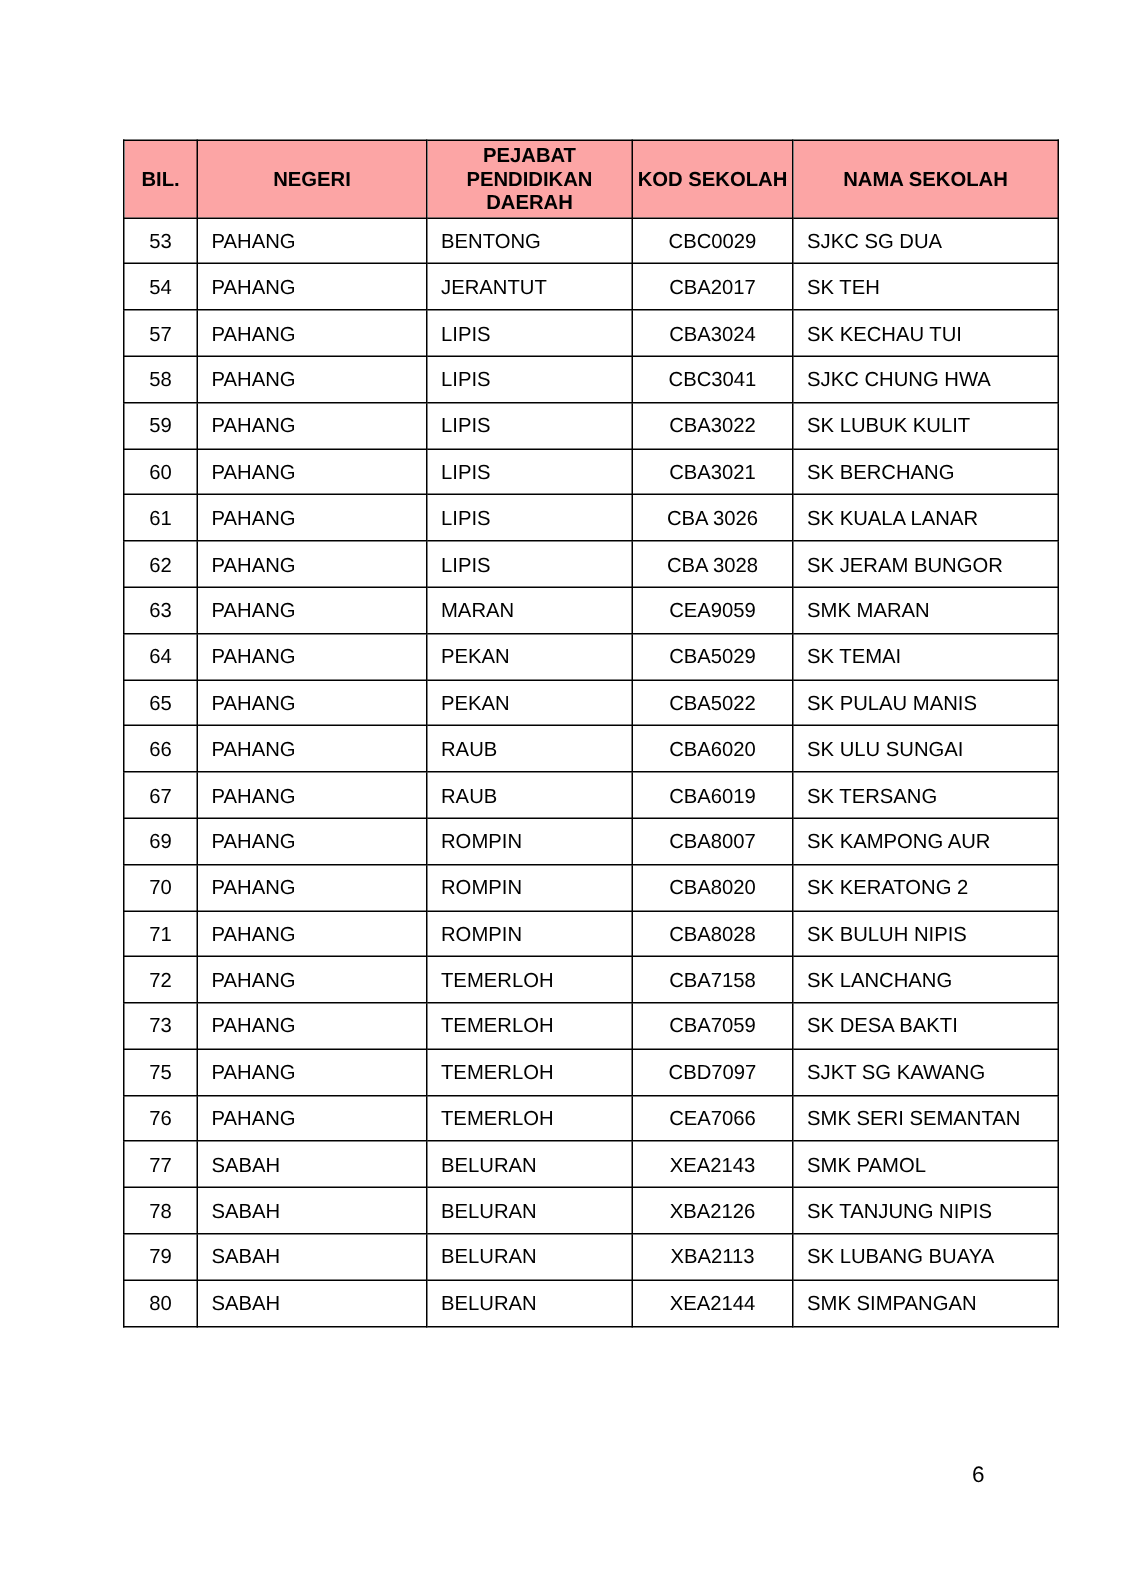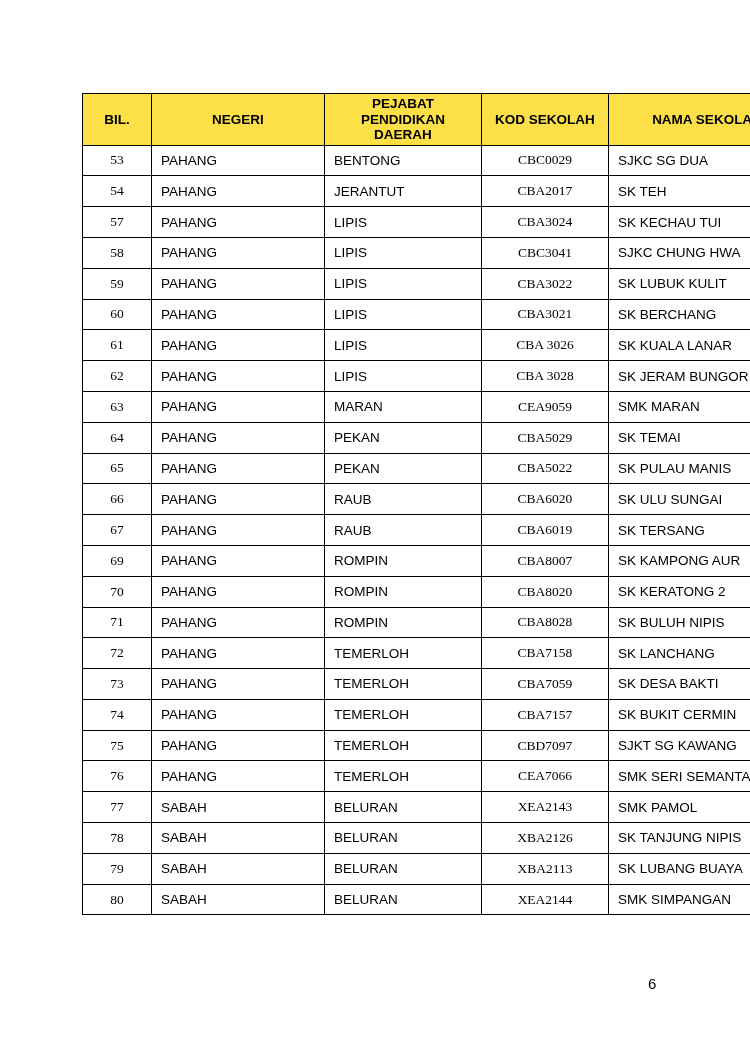--- a/index.html
+++ b/index.html
@@ -26,39 +26,39 @@
   }
   .doc-table th, .doc-table td {
     border: 1.5px solid #000000;
     font-size: 13.5px;
     overflow: hidden;
   }
   .doc-table thead tr {
     height: 49px;
   }
   .doc-table th {
-    background: #fde047;
+    background: #fca5a5;
     font-weight: bold;
     text-align: center;
     vertical-align: middle;
     line-height: 1.15;
-    padding: 2px 13px;
+    padding: 2px 3px;
   }
   .doc-table td {
     height: 27.8px;
     vertical-align: middle;
     padding: 1px 4px;
     white-space: nowrap;
   }
   .col0 { width: 42px; }
   .col1 { width: 146px; }
   .col2 { width: 130px; }
   .col3 { width: 100px; margin-top: 48px; }
   .col4 { width: 170px; }
-  td.col0, td.col3 { text-align: center; font-family: Liberation Serif, serif; }
+  td.col0, td.col3 { text-align: center; }
   td.col1, td.col2, td.col4 { text-align: left; padding-left: 9px; }
   .page-number {
     position: absolute;
     left: 648px;
     top: 975px;
     font-size: 15px;
   }
 </style>
 </head>
 <body>
@@ -195,27 +195,20 @@
           <td class="col4">SK LANCHANG</td>
         </tr>
         <tr>
           <td class="col0">73</td>
           <td class="col1">PAHANG</td>
           <td class="col2">TEMERLOH</td>
           <td class="col3">CBA7059</td>
           <td class="col4">SK DESA BAKTI</td>
         </tr>
         <tr>
-          <td class="col0">74</td>
-          <td class="col1">PAHANG</td>
-          <td class="col2">TEMERLOH</td>
-          <td class="col3">CBA7157</td>
-          <td class="col4">SK BUKIT CERMIN</td>
-        </tr>
-        <tr>
           <td class="col0">75</td>
           <td class="col1">PAHANG</td>
           <td class="col2">TEMERLOH</td>
           <td class="col3">CBD7097</td>
           <td class="col4">SJKT SG KAWANG</td>
         </tr>
         <tr>
           <td class="col0">76</td>
           <td class="col1">PAHANG</td>
           <td class="col2">TEMERLOH</td>

